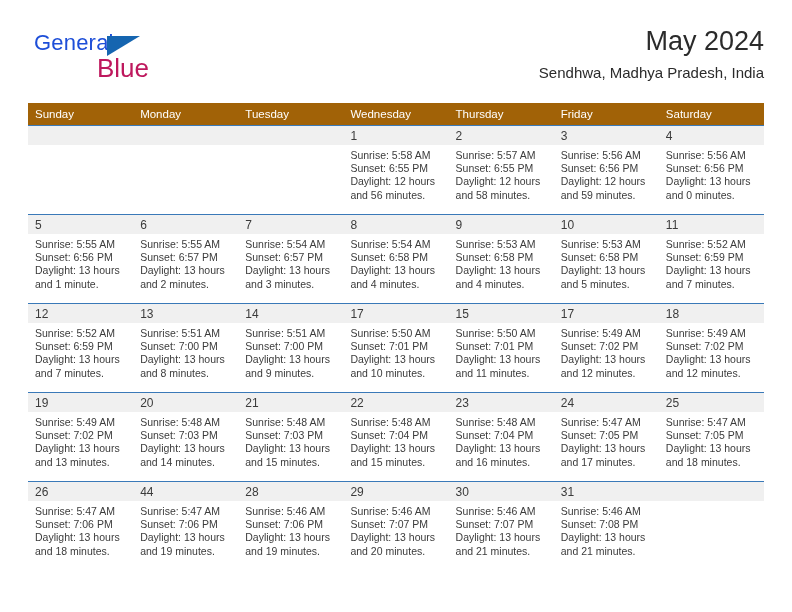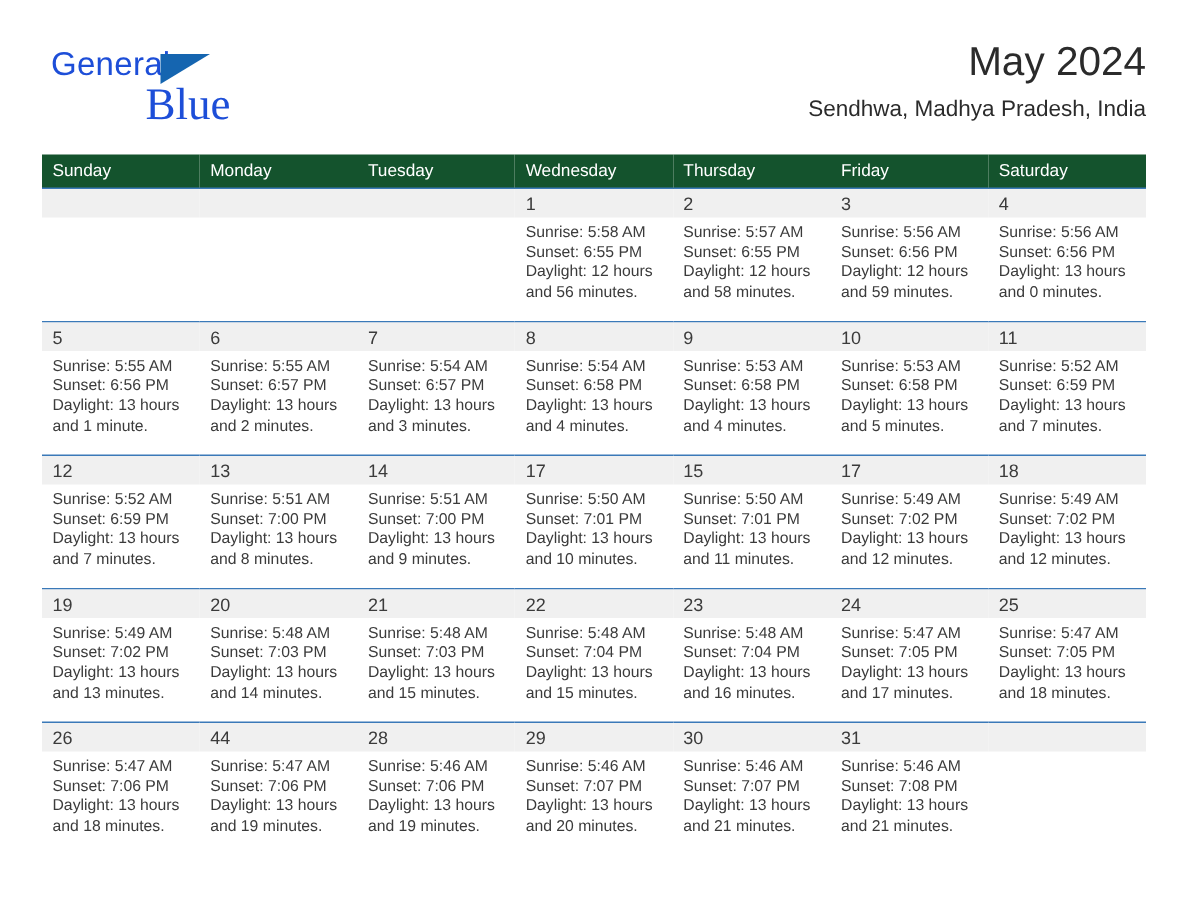--- a/index.html
+++ b/index.html
@@ -51,23 +51,23 @@
     top: 6px;
     width: 0;
     height: 0;
     border-left: 33px solid #1565b0;
     border-bottom: 20px solid transparent;
   }
   .brand-blue {
     position: absolute;
     left: 63px;
     top: 23px;
-    font-size: 30px;
-    color: #1d4ed8;
-    font-family: Liberation Serif, serif;
+    font-size: 26px;
+    color: #be185d;
+    font-family: Liberation Sans, sans-serif;
   }
 
   .title-block {
     position: absolute;
     right: 0px;
     top: 0px;
     text-align: right;
   }
   .cal-title {
     font-size: 27px;
@@ -87,21 +87,21 @@
   
   .calendar {
     position: absolute;
     left: 28px;
     top: 103px;
     width: 736px;
     border-collapse: collapse;
     table-layout: fixed;
   }
   .calendar th {
-    background: #14532d;
+    background: #a16207;
     color: #ffffff;
     font-size: 11.5px;
     font-weight: normal;
     text-align: left;
     padding: 5px 0 5px 7px;
     height: 17px;
     box-sizing: border-box;
     border: none;
   }
   .calendar td {

